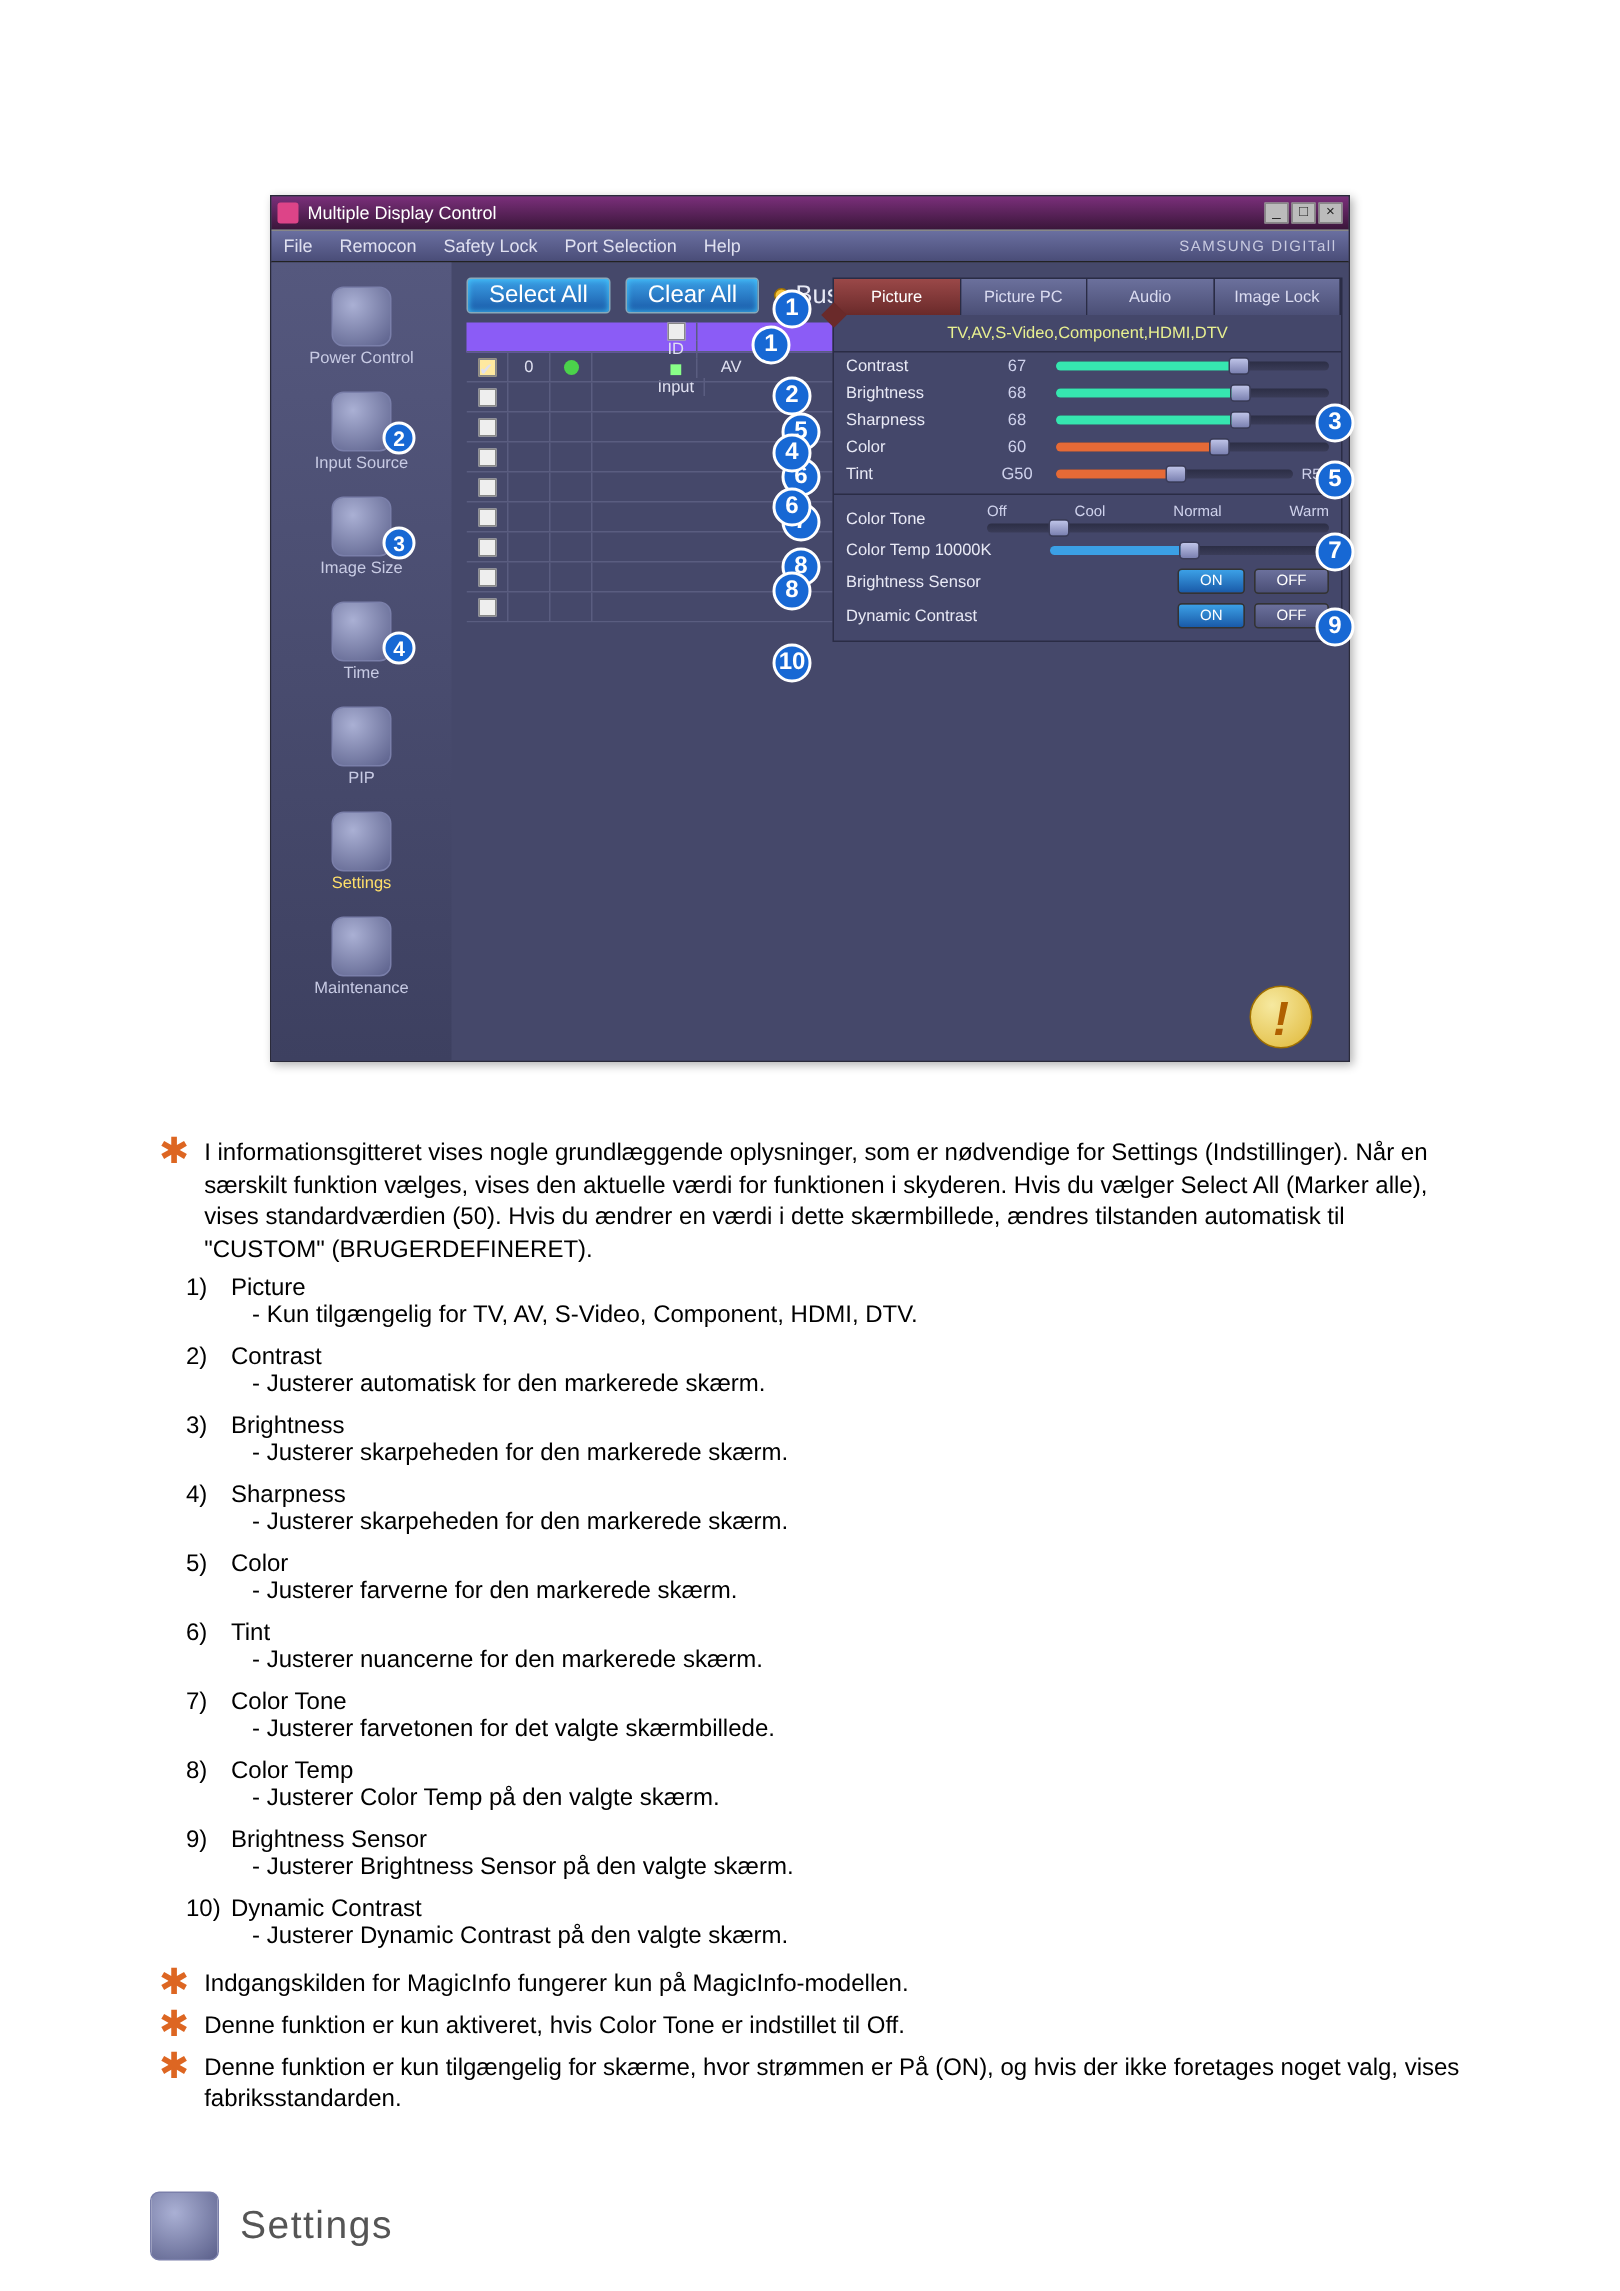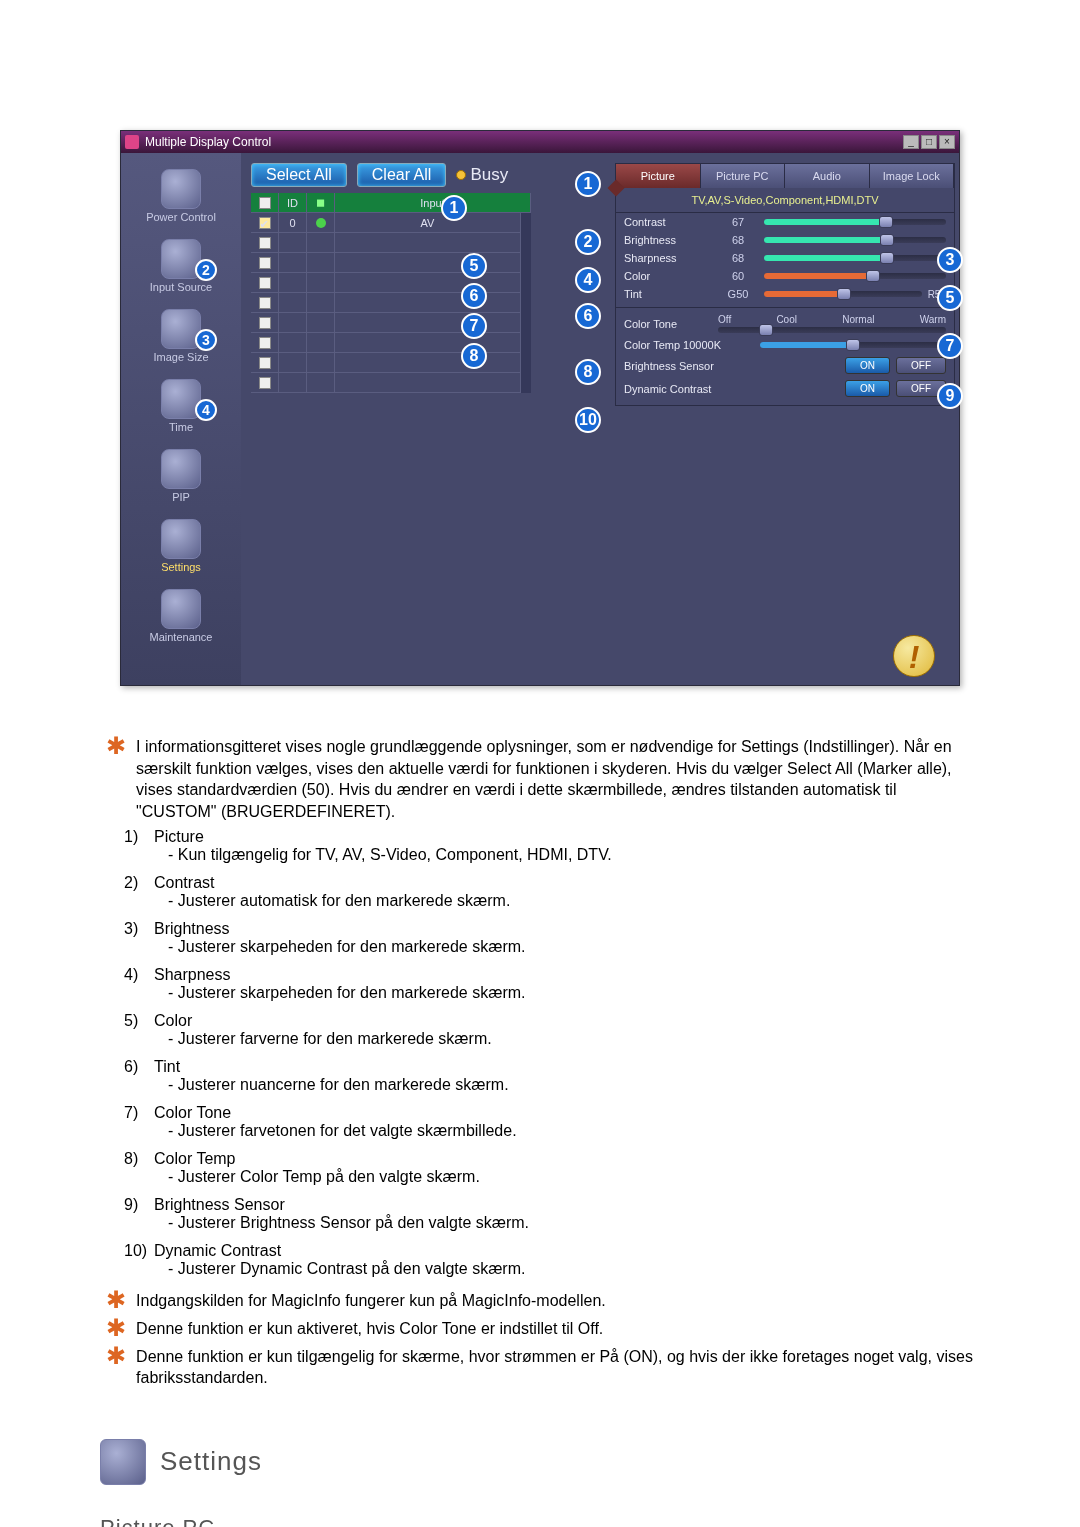--- a/index.html
+++ b/index.html
@@ -9,21 +9,21 @@
     color: #000;
     background: #fff;
     width: 1080px;
   }
   .page {
     padding: 40px 100px 60px 100px;
   }
 
   
   .app-window {
-    width: 840px;
+    width: 720px;
     margin: 90px auto 50px auto;
     border: 1px solid #2a2a3a;
     background: #4a4d6a;
     box-shadow: 2px 2px 6px rgba(0,0,0,.3);
   }
   .titlebar {
     height: 22px;
     background: linear-gradient(#7a2f7a, #3a163a);
     color: #fff;
     font-size: 12px;
@@ -96,21 +96,21 @@
     box-shadow:0 0 4px #4cf inset;
   }
   .busy { font-size:17px; color:#e8e9f5; display:flex; align-items:center; gap:4px; }
   .busy .dot { width:10px;height:10px;border-radius:50%;background:#f5c238;border:1px solid #a07000; }
   .grid-header, .grid-row {
     display:flex; align-items:center;
     font-size:11px; color:#dfe0f0;
     border-bottom:1px solid #5a5d80;
     height:20px;
   }
-  .grid-header { background:#15803d; }
+  .grid-header { background:#8b5cf6;flex-direction:column; }
   .gc { border-right:1px solid #5a5d80; height:100%; display:flex; align-items:center; justify-content:center; }
   .gc.chk{width:28px;} .gc.id{width:28px;} .gc.st{width:28px;} .gc.inp{flex:1; padding:0 6px;}
   .gc .box{width:12px;height:12px;border:1px solid #888;background:#eee;}
   .gc .stat{width:10px;height:10px;border-radius:50%;}
   .grid-body{height:180px; overflow:hidden; border-right:10px solid #35385a; position:relative;}
   .scroll-thumb{position:absolute;right:-10px;top:0;width:10px;height:24px;background:#8a8db4;}
   .panel {
     position:absolute;
     top:10px; right:4px;
     width:340px;
@@ -190,20 +190,28 @@
     <div class="titlebar">
       <span class="app-icon"></span>
       <span>Multiple Display Control</span>
       <div class="win-btns">
         <span>_</span>
         <span>□</span>
         <span>×</span>
       </div>
     </div>
 
+    <div class="menubar">
+      <span>File</span>
+      <span>Remocon</span>
+      <span>Safety Lock</span>
+      <span>Port Selection</span>
+      <span>Help</span>
+      <span class="brand">SAMSUNG DIGITall</span>
+    </div>
 
     <div class="app-body">
 
       <div class="sidebar">
         <div class="side-item">
           <div class="side-icon"></div>
           <span>Power Control</span>
         </div>
         <div class="side-item">
           <div class="side-icon"></div>

